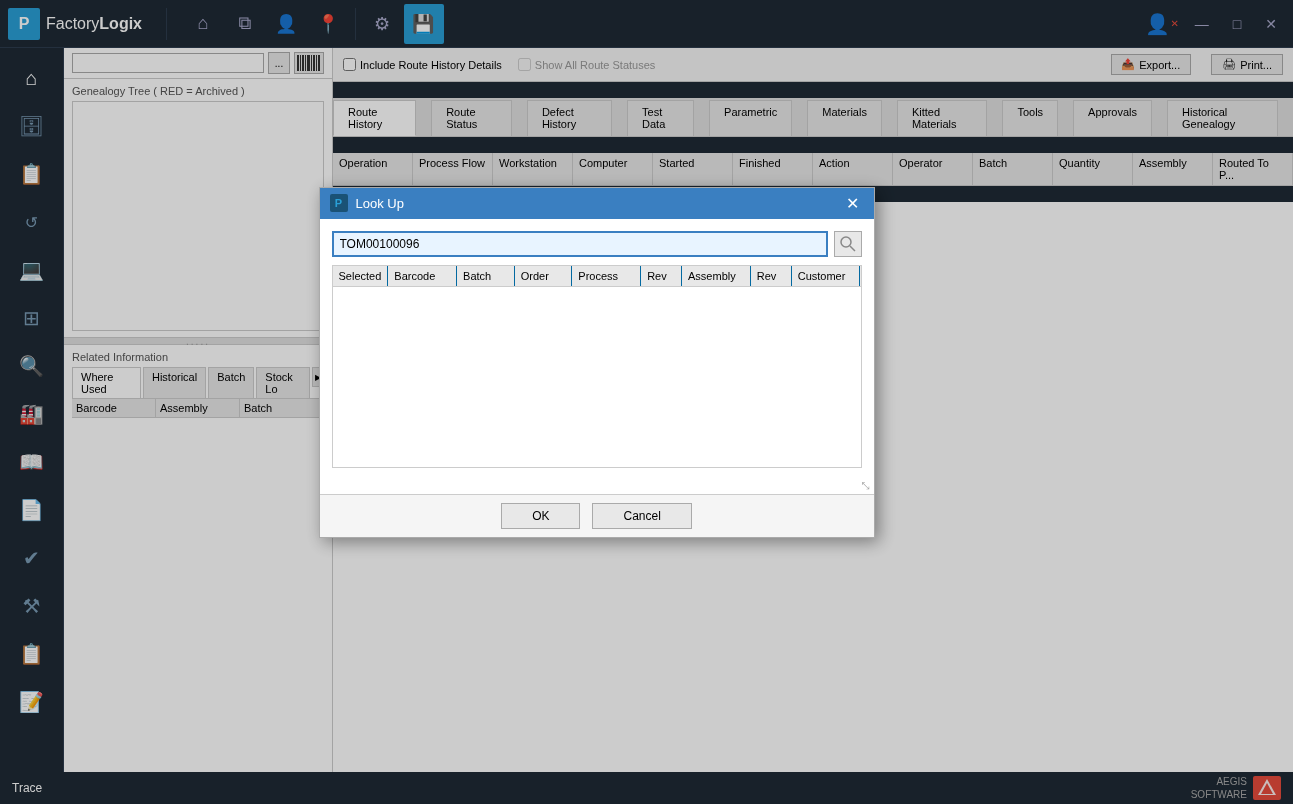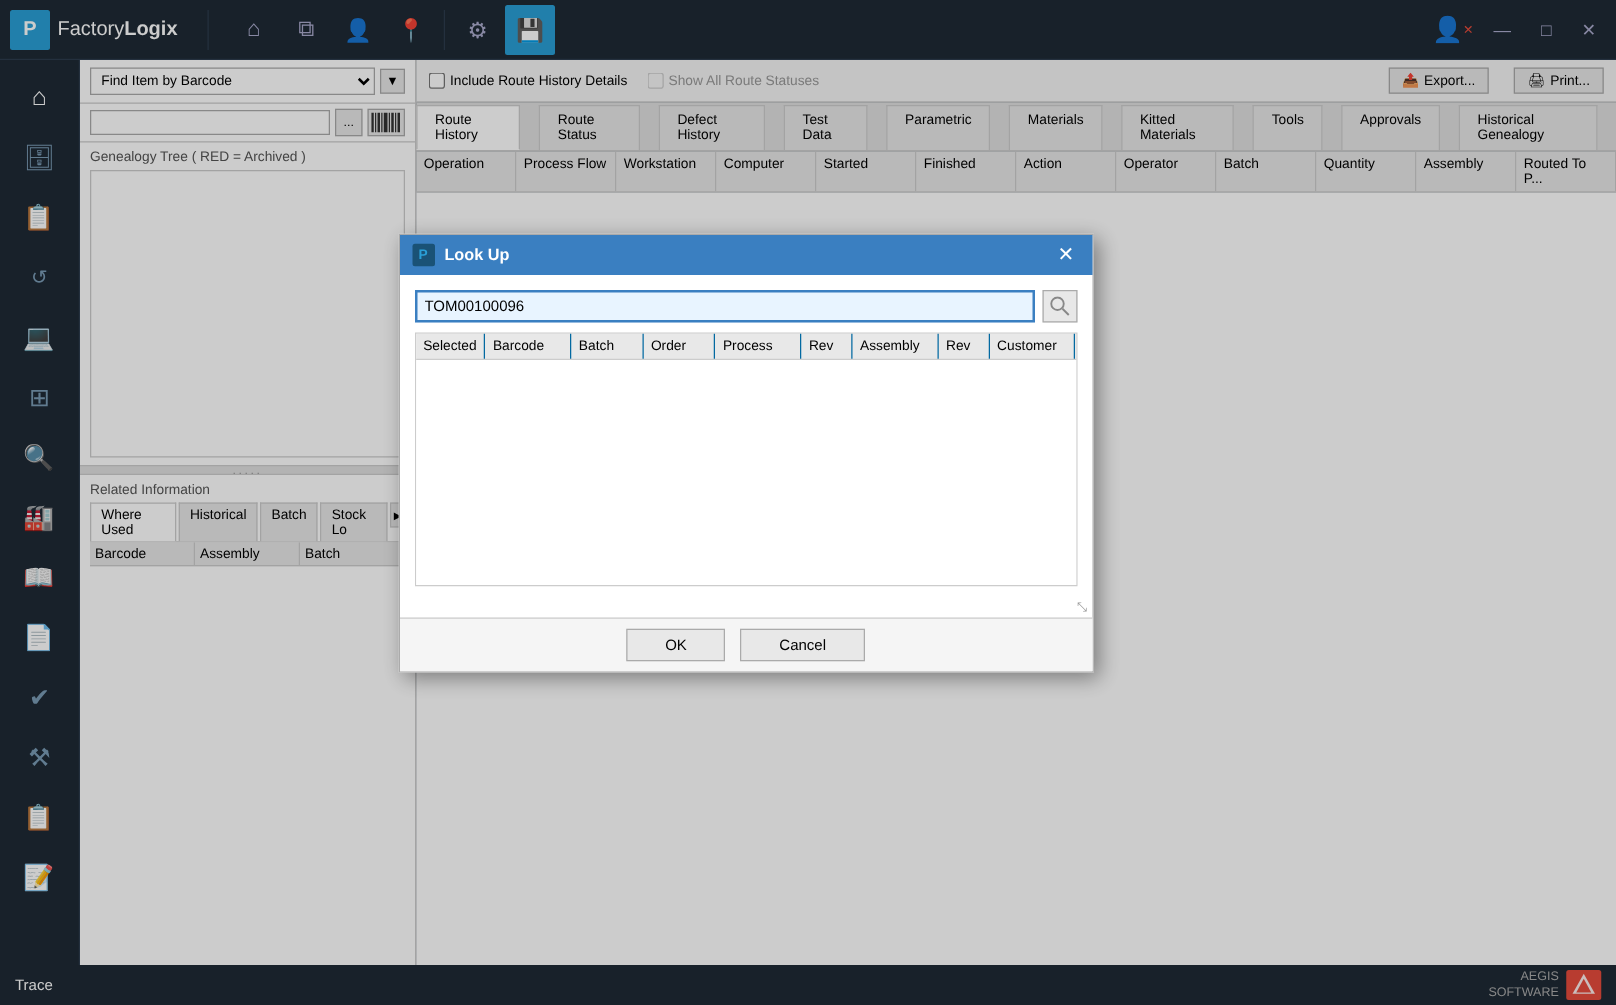--- a/index.html
+++ b/index.html
@@ -55,21 +55,21 @@
     #related-title { font-size: 11px; color: #555; margin-bottom: 4px; }
     #related-tabs { display: flex; border-bottom: 1px solid #ccc; }
     .rel-tab { padding: 3px 8px; font-size: 11px; border: 1px solid #ccc; border-bottom: none; background: #e8e8e8; cursor: pointer; margin-right: 2px; }
     .rel-tab.active { background: white; }
     #related-table-header { display: flex; border-bottom: 1px solid #ccc; background: #e8e8e8; }
     .rel-col { flex: 1; padding: 3px 4px; font-size: 11px; border-right: 1px solid #ccc; font-weight: 500; }
     #related-scroll-btn { width: 14px; height: 20px; background: #e8e8e8; border: 1px solid #ccc; display: flex; align-items: center; justify-content: center; font-size: 8px; cursor: pointer; }
     #related-body { min-height: 160px; }
 
     
-    #right-panel { flex: 1; display: flex; flex-direction: column; }
+    #right-panel { flex: 1; display: flex; flex-direction: column; gap: 16px; }
     #right-top-bar { display: flex; align-items: center; padding: 6px 10px; background: #f5f5f5; border-bottom: 1px solid #ccc; gap: 16px; }
     .checkbox-label { display: flex; align-items: center; gap: 4px; font-size: 11px; }
     #export-btn, #print-btn { display: flex; align-items: center; gap: 4px; padding: 3px 10px; border: 1px solid #aaa; background: #e8e8e8; font-size: 11px; cursor: pointer; margin-left: auto; }
     #print-btn { margin-left: 4px; }
     #right-tabs { display: flex; border-bottom: 1px solid #ccc; background: #e0e0e0; }
     .right-tab { padding: 5px 14px; font-size: 11px; border: 1px solid #ccc; border-bottom: none; background: #e8e8e8; cursor: pointer; margin-right: 15px; margin-top: 2px; }
     .right-tab.active { background: white; border-bottom: 1px solid white; }
     #table-header-row { display: flex; background: #e8e8e8; border-bottom: 1px solid #ccc; }
     .th-cell { padding: 4px 6px; font-size: 11px; border-right: 1px solid #ccc; font-weight: 500; min-width: 80px; flex-shrink: 0; }
     .th-cell:last-child { flex: 1; }
@@ -81,21 +81,21 @@
     #status-text { color: white; font-size: 12px; }
     #aegis-logo { display: flex; align-items: center; gap: 6px; color: #ccc; font-size: 11px; }
     #aegis-box { background: #e74c3c; width: 28px; height: 24px; display: flex; align-items: center; justify-content: center; border-radius: 2px; }
 
     
     #modal-overlay { position: fixed; top: 0; left: 0; width: 1293px; height: 804px; background: rgba(0,0,0,0.2); display: flex; align-items: center; justify-content: center; z-index: 100; }
     #modal { background: white; width: 556px; border: 1px solid #aaa; box-shadow: 4px 4px 16px rgba(0,0,0,0.4); display: flex; flex-direction: column; }
     #modal-titlebar { background: #3a7fc1; display: flex; align-items: center; padding: 6px 10px; }
     #modal-icon { width: 18px; height: 18px; background: #1a5276; border-radius: 2px; display: flex; align-items: center; justify-content: center; margin-right: 8px; }
     #modal-icon span { color: #2a9fd6; font-size: 12px; font-weight: bold; }
-    #modal-title { color: white; font-size: 13px; font-weight: 700; flex: 1; }
+    #modal-title { color: white; font-size: 13px; font-weight: 400; flex: 1; }
     #modal-close { background: none; border: none; color: white; font-size: 16px; cursor: pointer; padding: 0 4px; }
     #modal-body { padding: 12px; display: flex; flex-direction: column; gap: 8px; }
     #search-row { display: flex; gap: 6px; align-items: center; }
     #search-input { flex: 1; border: 2px solid #3a7fc1; padding: 4px 6px; font-size: 12px; background: #e8f4ff; }
     #search-btn { width: 28px; height: 26px; border: 1px solid #aaa; background: #e8e8e8; display: flex; align-items: center; justify-content: center; cursor: pointer; }
     #results-table { border: 1px solid #ccc; }
     #results-header { display: flex; background: #e8e8e8; border-bottom: 1px solid #ccc; }
     .res-th { padding: 4px 6px; font-size: 11px; border-right: 1px solid #0369a1; font-weight: 500; flex: 1; }
     .res-th.selected-col { flex: 0.6; }
     .res-th.barcode-col { flex: 1; }
@@ -156,26 +156,20 @@
     <div class="sidebar-item">📄</div>
     <div class="sidebar-item">✔</div>
     <div class="sidebar-item">⚒</div>
     <div class="sidebar-item">📋</div>
     <div class="sidebar-item">📝</div>
   </div>
 
   <div id="main-body">
 
     <div id="left-panel">
-      <div id="find-row">
-        <select id="find-select">
-          <option>Find Item by Barcode</option>
-        </select>
-        <div id="find-expand">▼</div>
-      </div>
       <div id="barcode-row">
         <input id="barcode-input" type="text" style="">
         <div id="barcode-btn">...</div>
         <div id="barcode-icon-btn">
           <svg width="24" height="16">
             <rect x="0" y="0" width="2" height="16" fill="#333"></rect>
             <rect x="3" y="0" width="1" height="16" fill="#333"></rect>
             <rect x="5" y="0" width="2" height="16" fill="#333"></rect>
             <rect x="8" y="0" width="1" height="16" fill="#333"></rect>
             <rect x="10" y="0" width="3" height="16" fill="#333"></rect>

